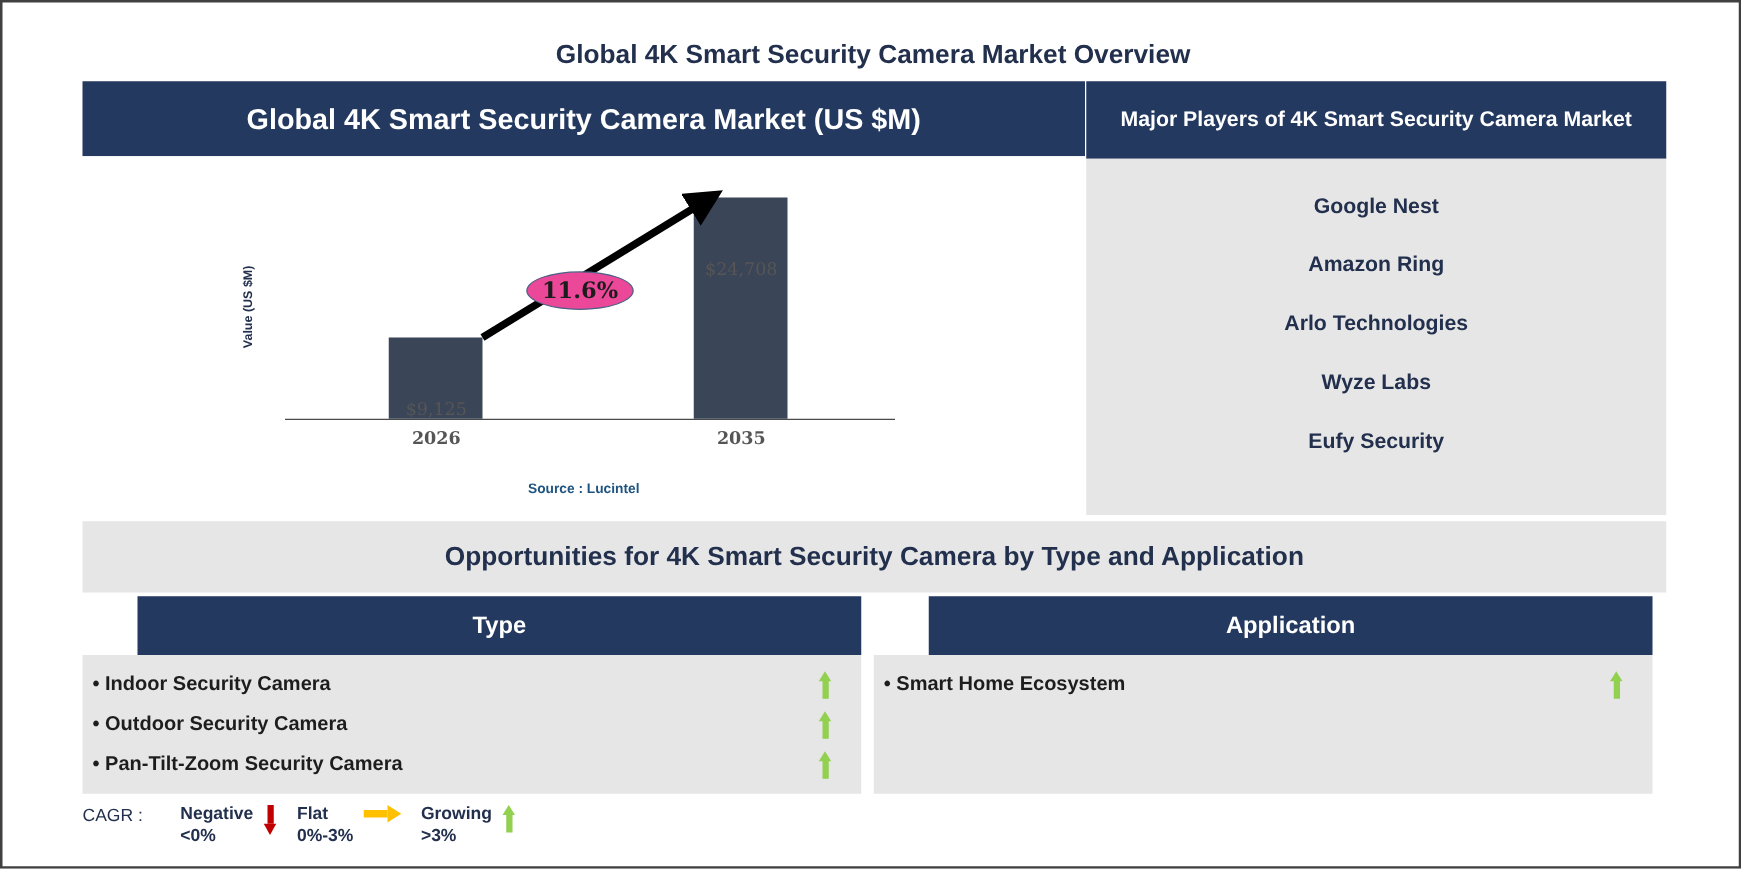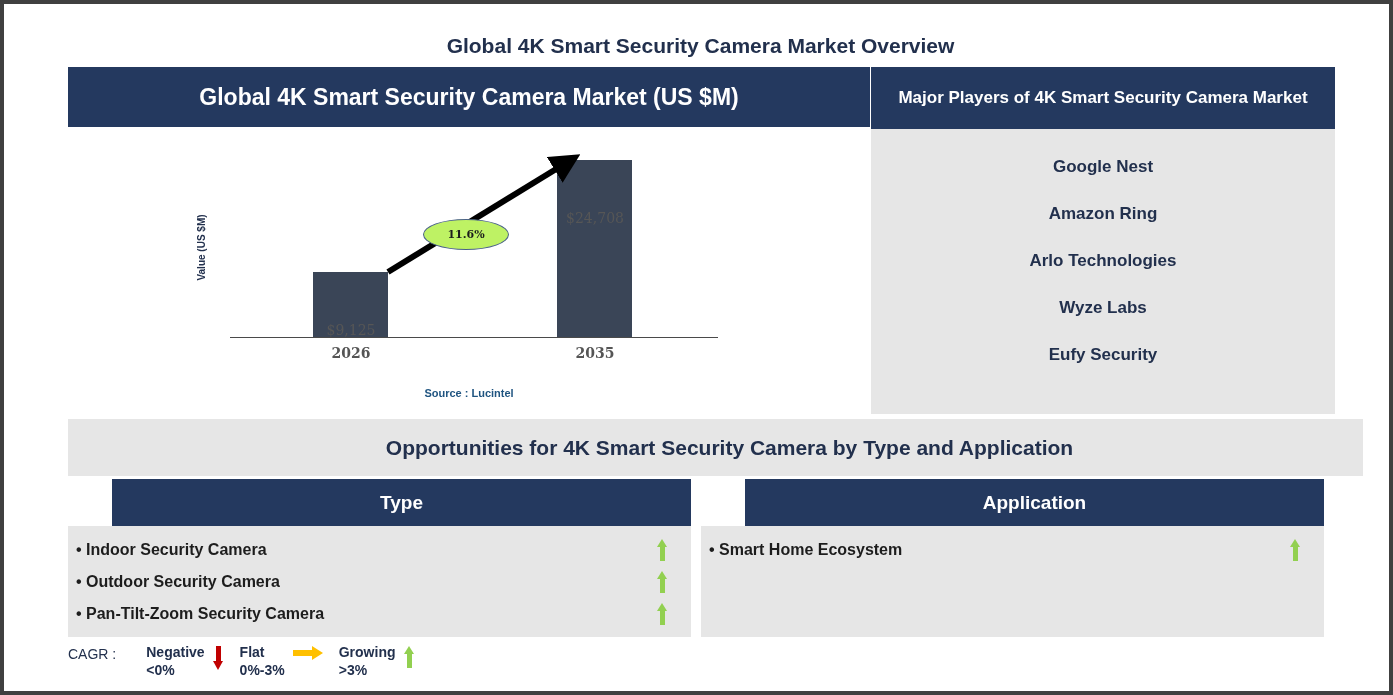--- a/index.html
+++ b/index.html
@@ -11,21 +11,21 @@
     width: 1393px;
     height: 695px;
     font-family: "Liberation Sans", sans-serif;
     color: #22304d;
     overflow: hidden;
     position: relative;
   }
   .page {
     position: absolute;
     inset: 0;
-    border: 4px solid #404040;
+    border: 2px solid #404040;
     box-sizing: border-box;
   }
 
   
   .page-title {
     position: absolute;
     left: 0; top: 30px;
     width: 1393px;
     text-align: center;
     font-size: 21px;
@@ -159,26 +159,26 @@
   .tick-1 { left: 233px; }
   .tick-2 { left: 477px; }
   .cagr-badge {
     position: absolute;
     left: 355px;
     top: 92px;
     width: 84px;
     height: 29px;
     border: 1.5px solid #4a6287;
     border-radius: 50%;
-    background: #bef264;
+    background: #ec4899;
     display: flex;
     align-items: center;
     justify-content: center;
     font-family: "DejaVu Serif", serif;
-    font-size: 11px;
+    font-size: 18px;
     font-weight: bold;
     color: #1c1c1c;
     z-index: 5;
   }
   .source-note {
     position: absolute;
     left: 0; top: 260px;
     width: 802px;
     text-align: center;
     font-size: 11px;
@@ -198,21 +198,20 @@
     position: absolute;
     left: 64px; top: 415px;
     width: 1267px; height: 57px;
     background: #e6e6e6;
     display: flex;
     align-items: center;
     justify-content: center;
     font-size: 21px;
     font-weight: bold;
     color: #22304d;
-    padding-left: 28px;
   }
 
   
   .cols {
     position: absolute;
     left: 64px; top: 475px;
     width: 1267px; height: 158px;
     display: flex;
     gap: 10px;
   }

